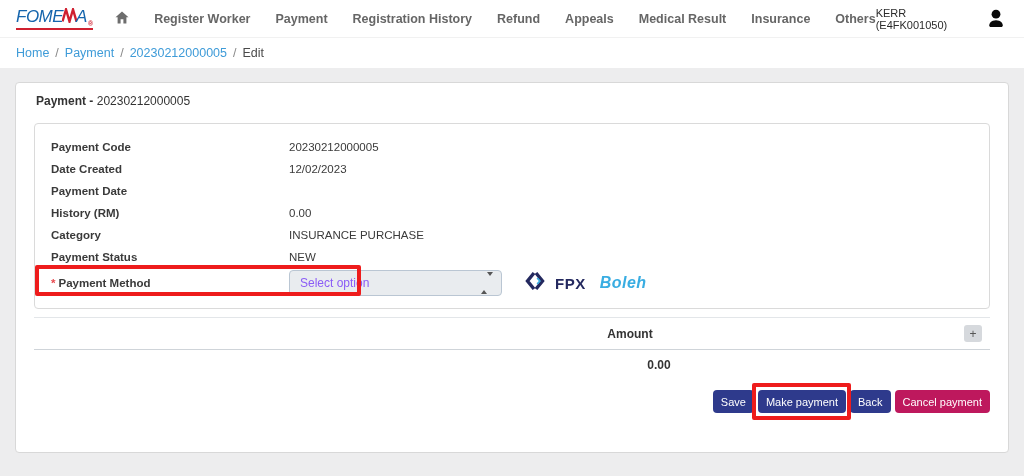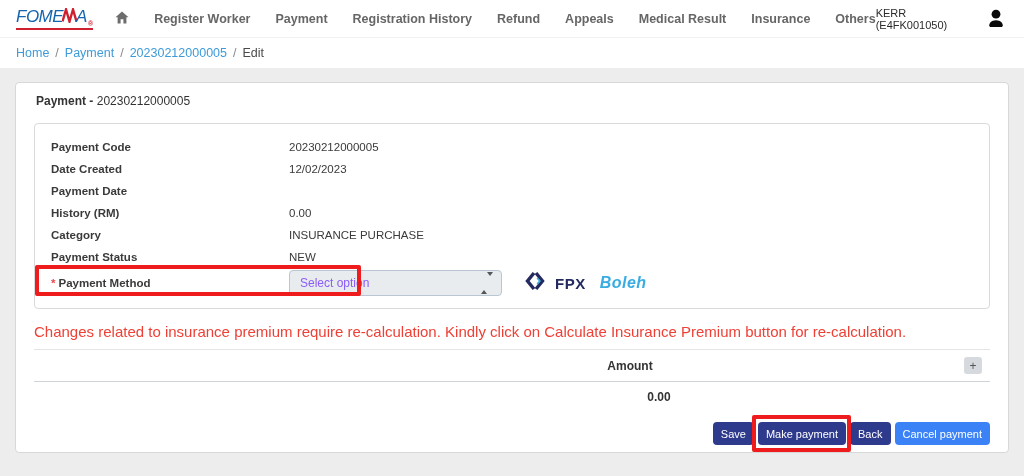--- a/index.html
+++ b/index.html
@@ -77,21 +77,21 @@
              background: #d6d9dd; border: none; border-radius: 3px; font-size: 12px; color: #555;
              display: flex; align-items: center; justify-content: center; cursor: pointer; line-height: 1; }
   .table-value-row { position: relative; height: 34px; margin: 0 18px; }
   .amount-value { position: absolute; left: 625px; top: 8px; transform: translateX(-50%);
                   font-size: 12px; font-weight: bold; color: #333; }
 
   .btn-row { display: flex; justify-content: flex-end; gap: 4px; margin: 6px 18px 0; }
   .btn { height: 23px; padding: 0 8px; font-size: 11px; color: #fff; border: none;
          border-radius: 4px; cursor: pointer; font-family: "Liberation Sans", sans-serif; white-space: nowrap; }
   .btn-primary { background: #2e3a8c; }
-  .btn-danger { background: #3b82f6; }
+  .btn-danger { background: #be185d; }
   .btn-wrap { position: relative; display: inline-flex; }
 
   
   .annot { position: absolute; border: 4px solid #ee1c1c; border-radius: 2px;
            pointer-events: none; z-index: 10; background: transparent; }
   .annot-pm { left: -16px; top: -3px; width: 326px; height: 31px; }
   .annot-btn { left: -6px; right: -5px; top: -7px; bottom: -7px; }
 </style>
 </head>
 <body>
@@ -195,21 +195,20 @@
             <polyline points="12.2,8 14.8,11 12.2,14" fill="none" stroke="#39ade2" stroke-width="1.7"></polyline>
           </svg>
         </span>
         <span class="fpx-text">FPX</span>
         <span class="fpx-tagline">Boleh</span>
       </div>
       <div class="annot annot-pm"></div>
     </div>
   </div>
 
-  <div class="warning">Changes related to insurance premium require re-calculation. Kindly click on Calculate Insurance Premium button for re-calculation.</div>
 
   <div class="rule"></div>
 
   <div class="table-header-row">
     <span class="amount-header">Amount</span>
     <button class="add-btn">+</button>
   </div>
 
   <div class="table-value-row">
     <span class="amount-value">0.00</span>

